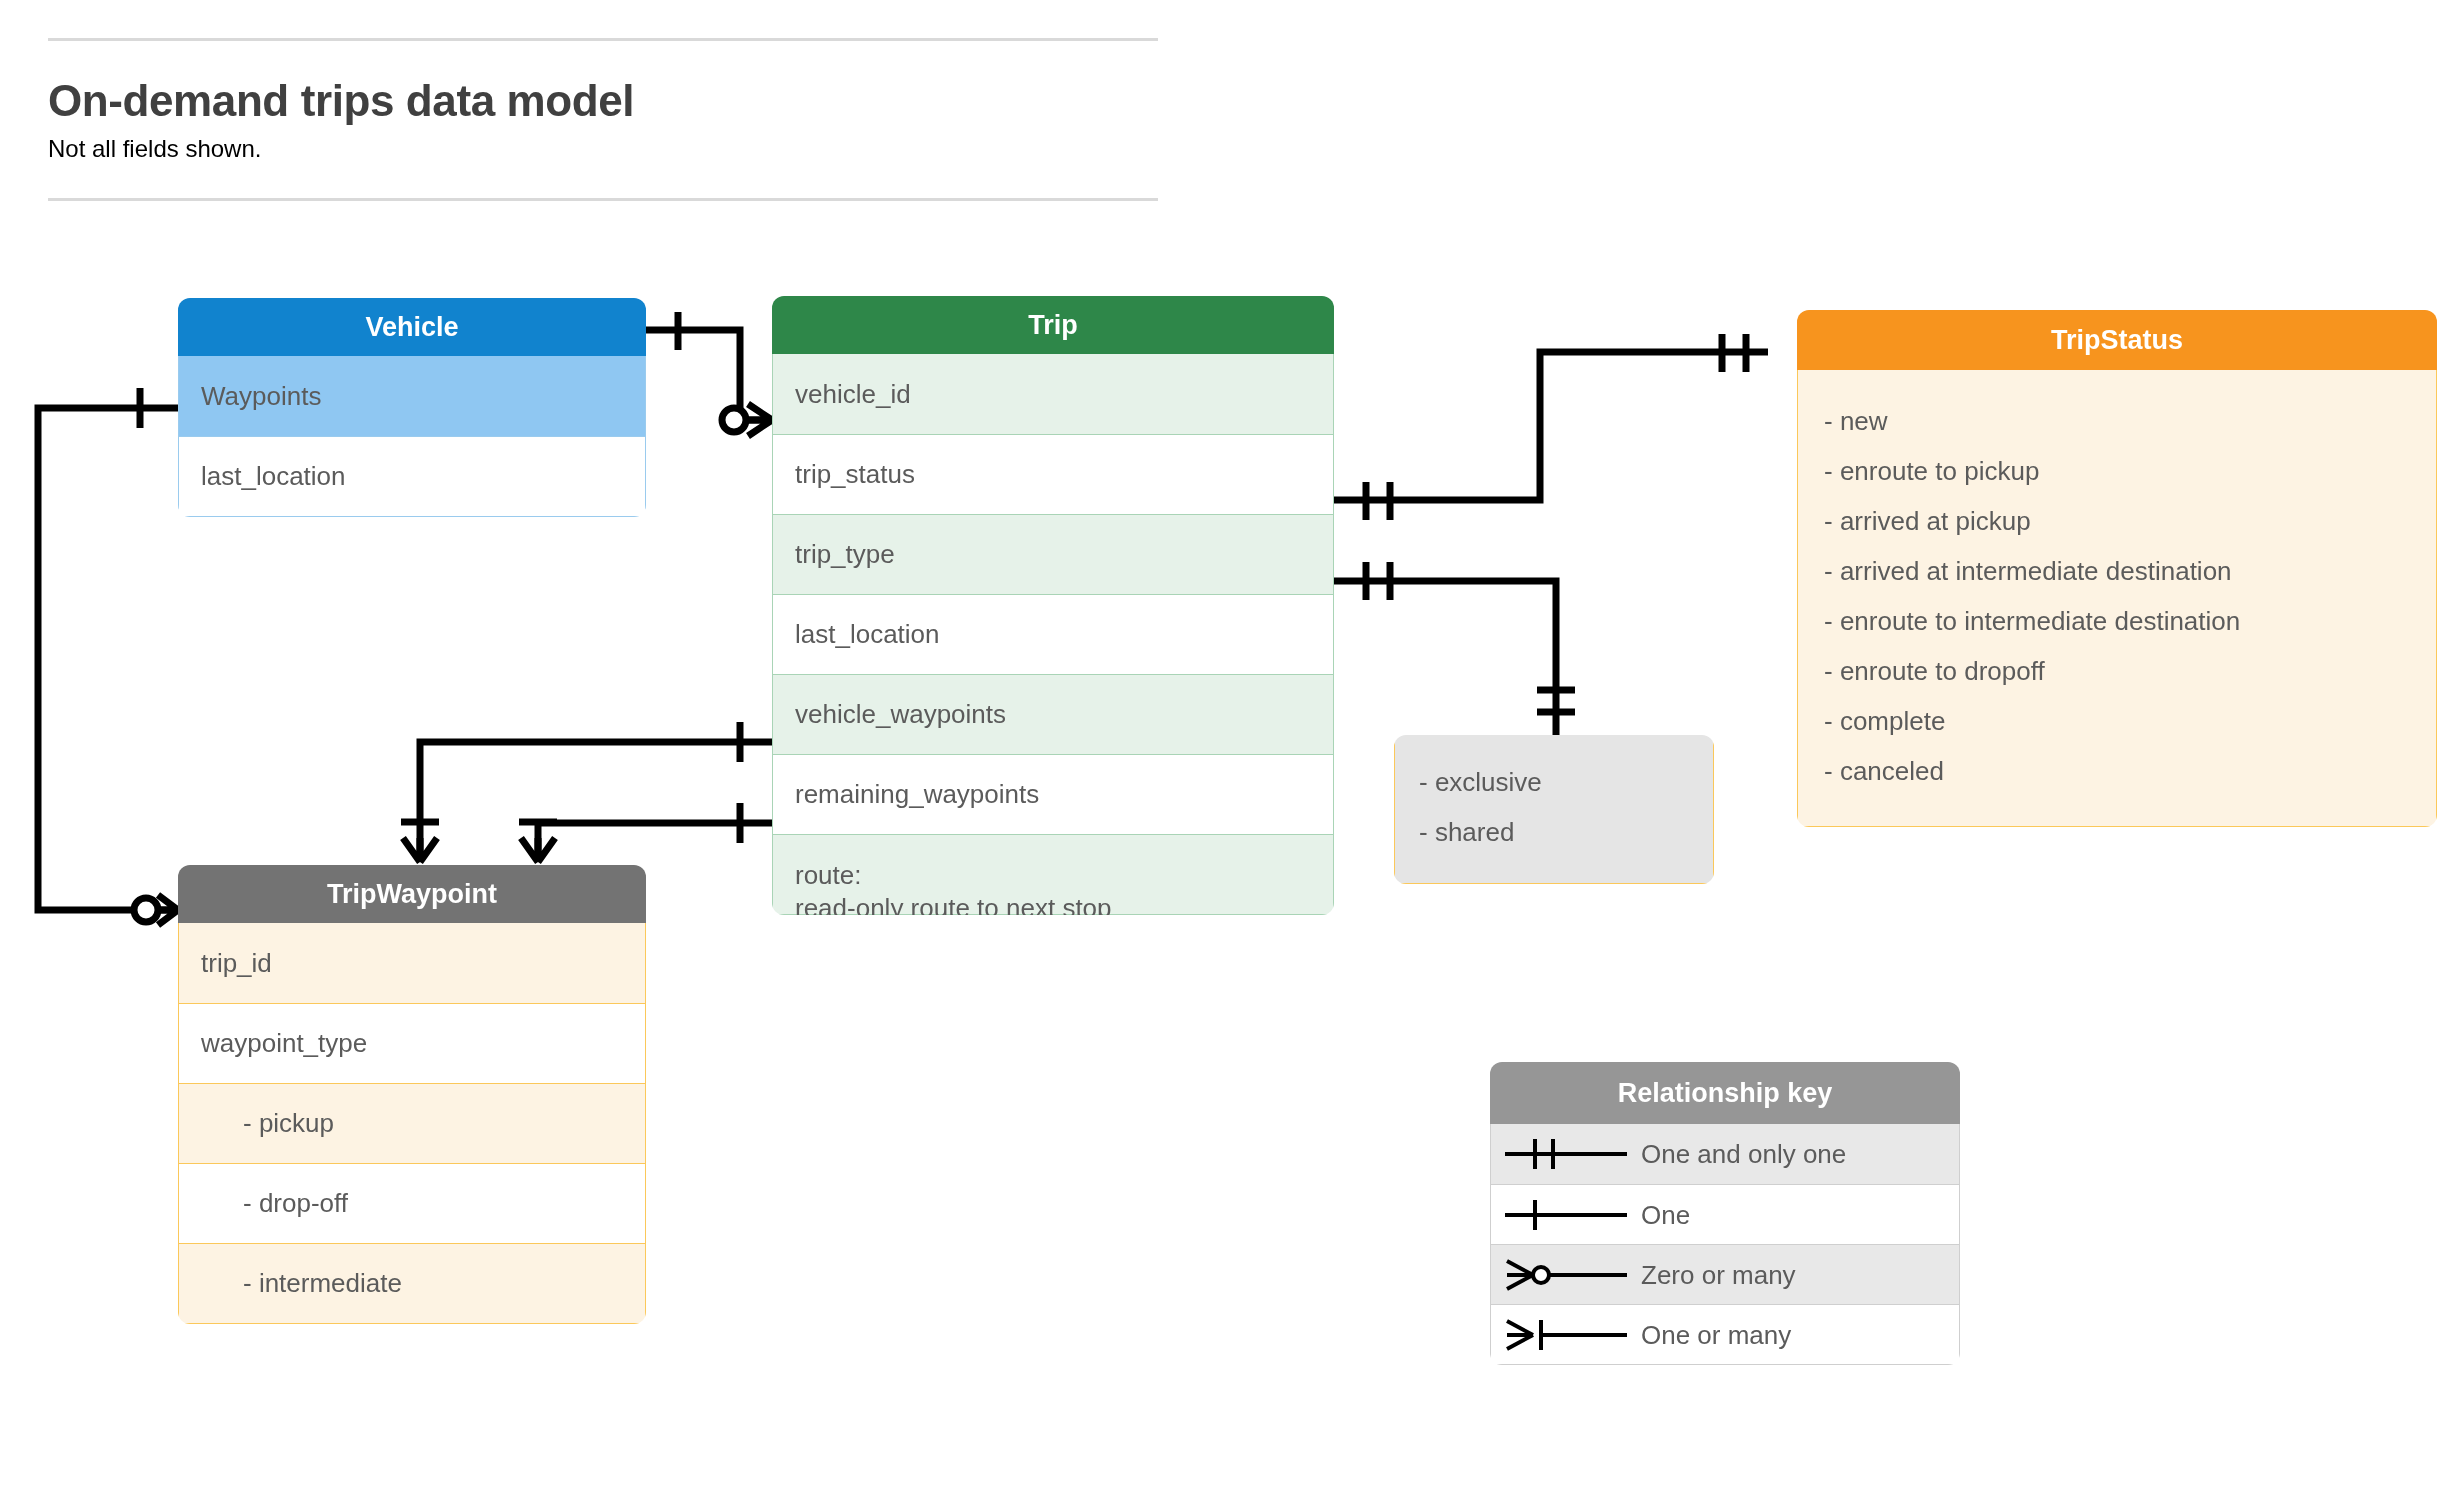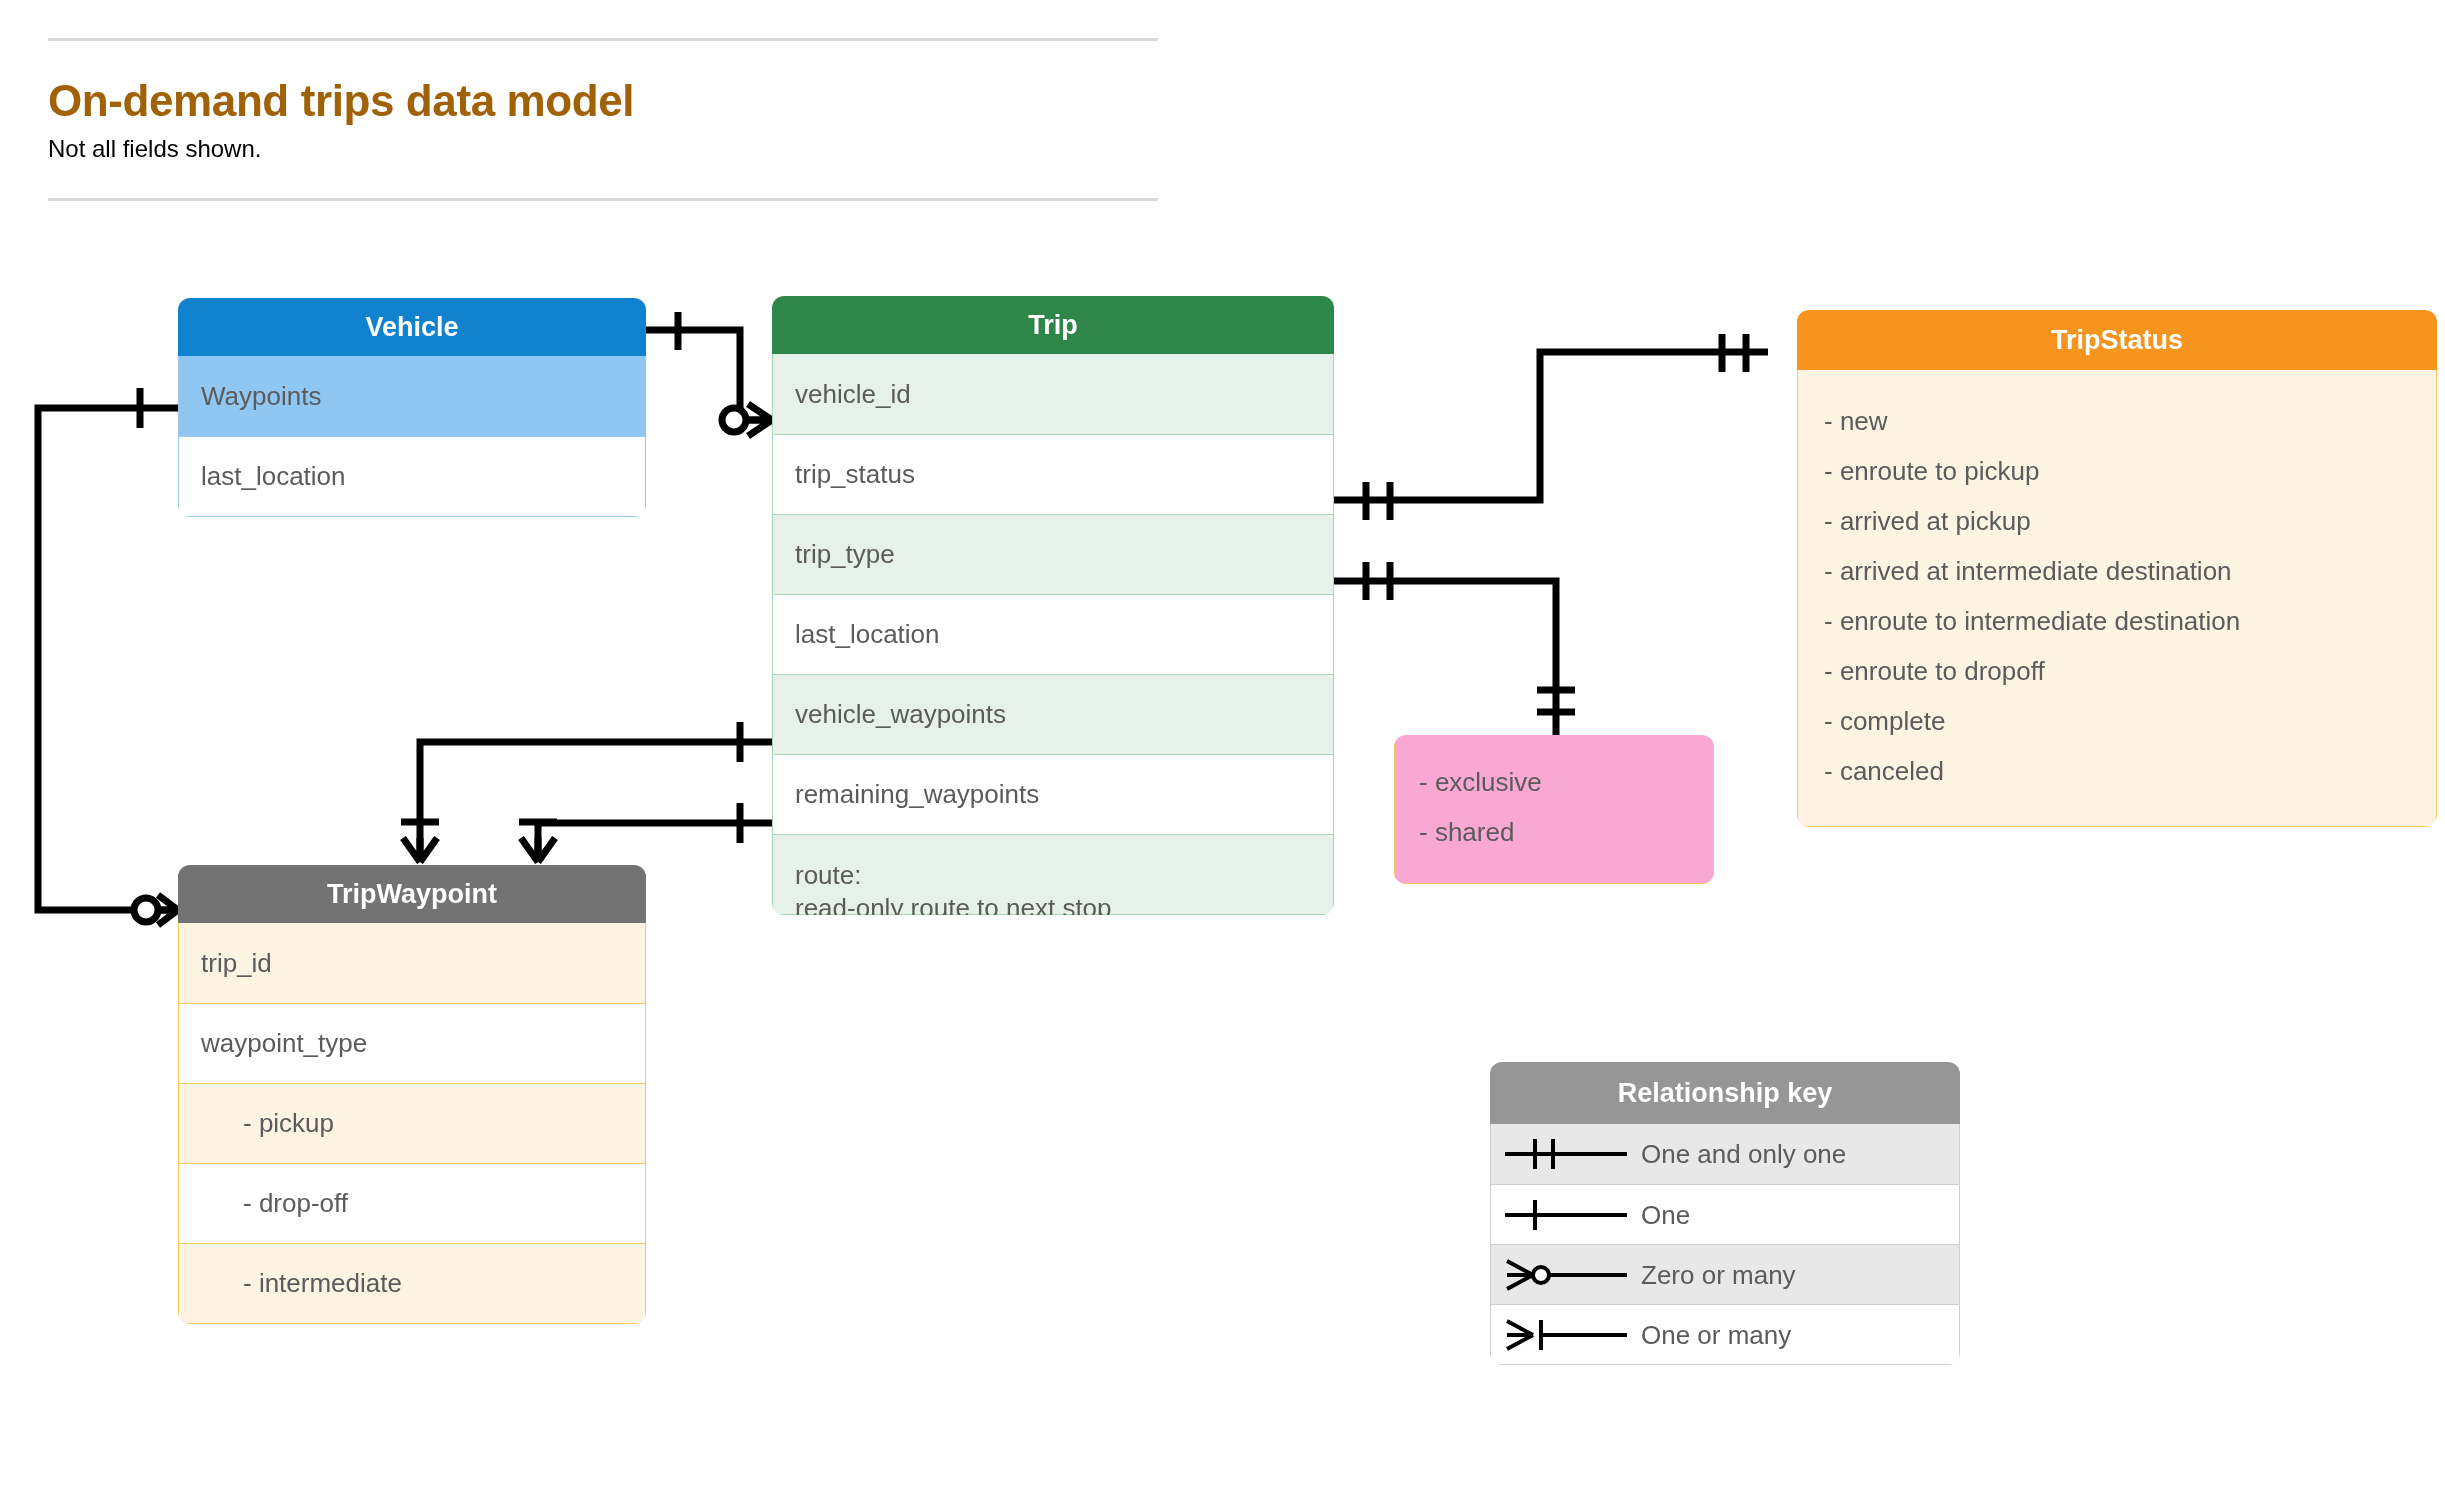--- a/index.html
+++ b/index.html
@@ -27,21 +27,21 @@
     width: 1110px;
   }
   .rule {
     width: 100%;
     height: 3px;
     background: #d9d9d9;
   }
   #page-title {
     font-size: 44px;
     font-weight: bold;
-    color: #a16207;
+    color: #404040;
     letter-spacing: -0.4px;
     margin: 36px 0 0 0;
     line-height: 1.1;
   }
   #page-subtitle {
     font-size: 24px;
     color: #000000;
     margin: 10px 0 0 0;
     line-height: 1.2;
   }
@@ -121,21 +121,21 @@
     background: #FDF3E3;
     border-color: #FBC85A;
     padding: 26px 0 30px 0;
   }
   #entity-tripstatus .row { height: 50px; border: none; padding-left: 26px; }
 
   
   #entity-triptype { left: 1394px; top: 735px; width: 320px; }
   #entity-triptype .entity-header { background: #F7941E; height: 58px; }
   #entity-triptype .entity-body {
-    background: #f9a8d4;
+    background: #e5e5e5;
     border-color: #FBC85A;
     padding: 22px 0 26px 0;
   }
   #entity-triptype .row { height: 50px; border: none; padding-left: 24px; }
 
   
   #relationship-key {
     position: absolute;
     left: 1490px; top: 1062px; width: 470px;
     border-radius: 12px;

